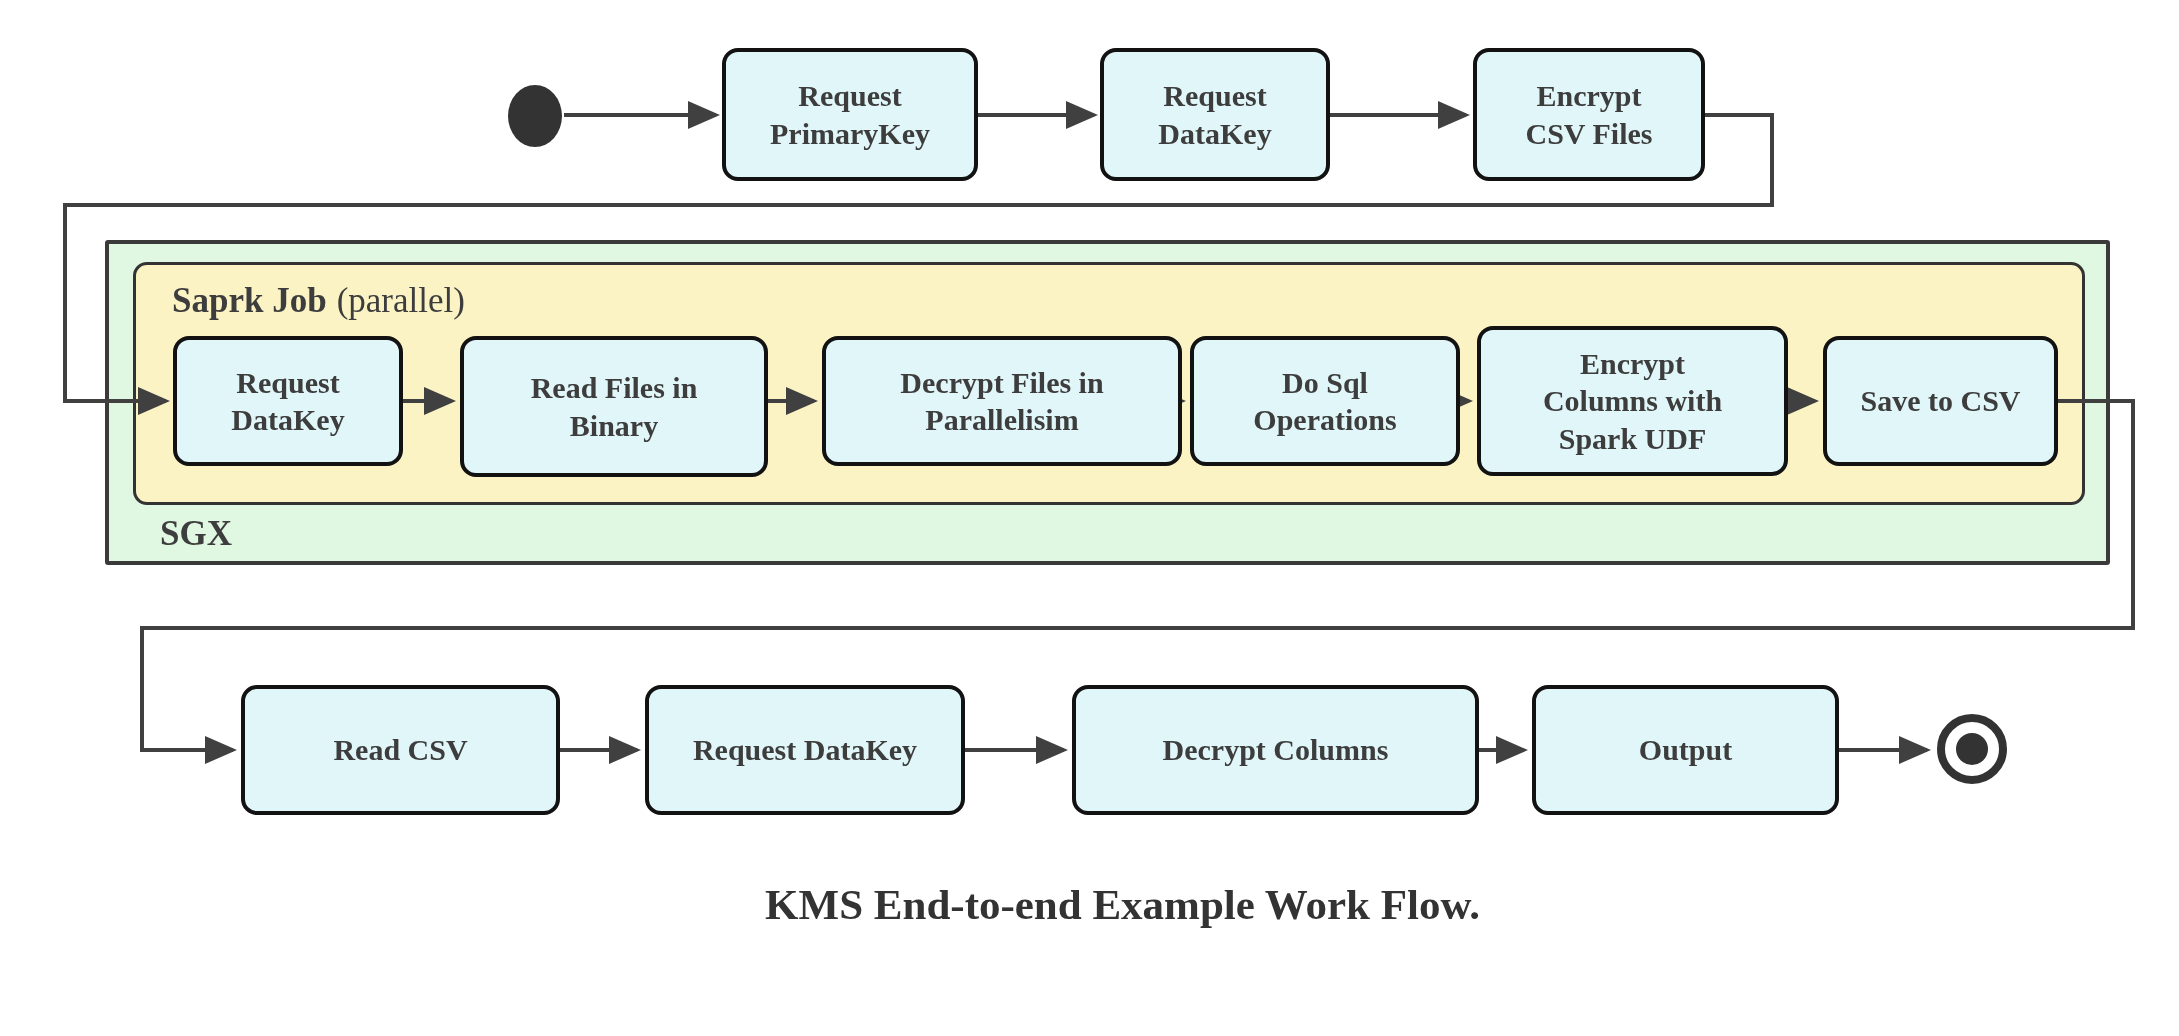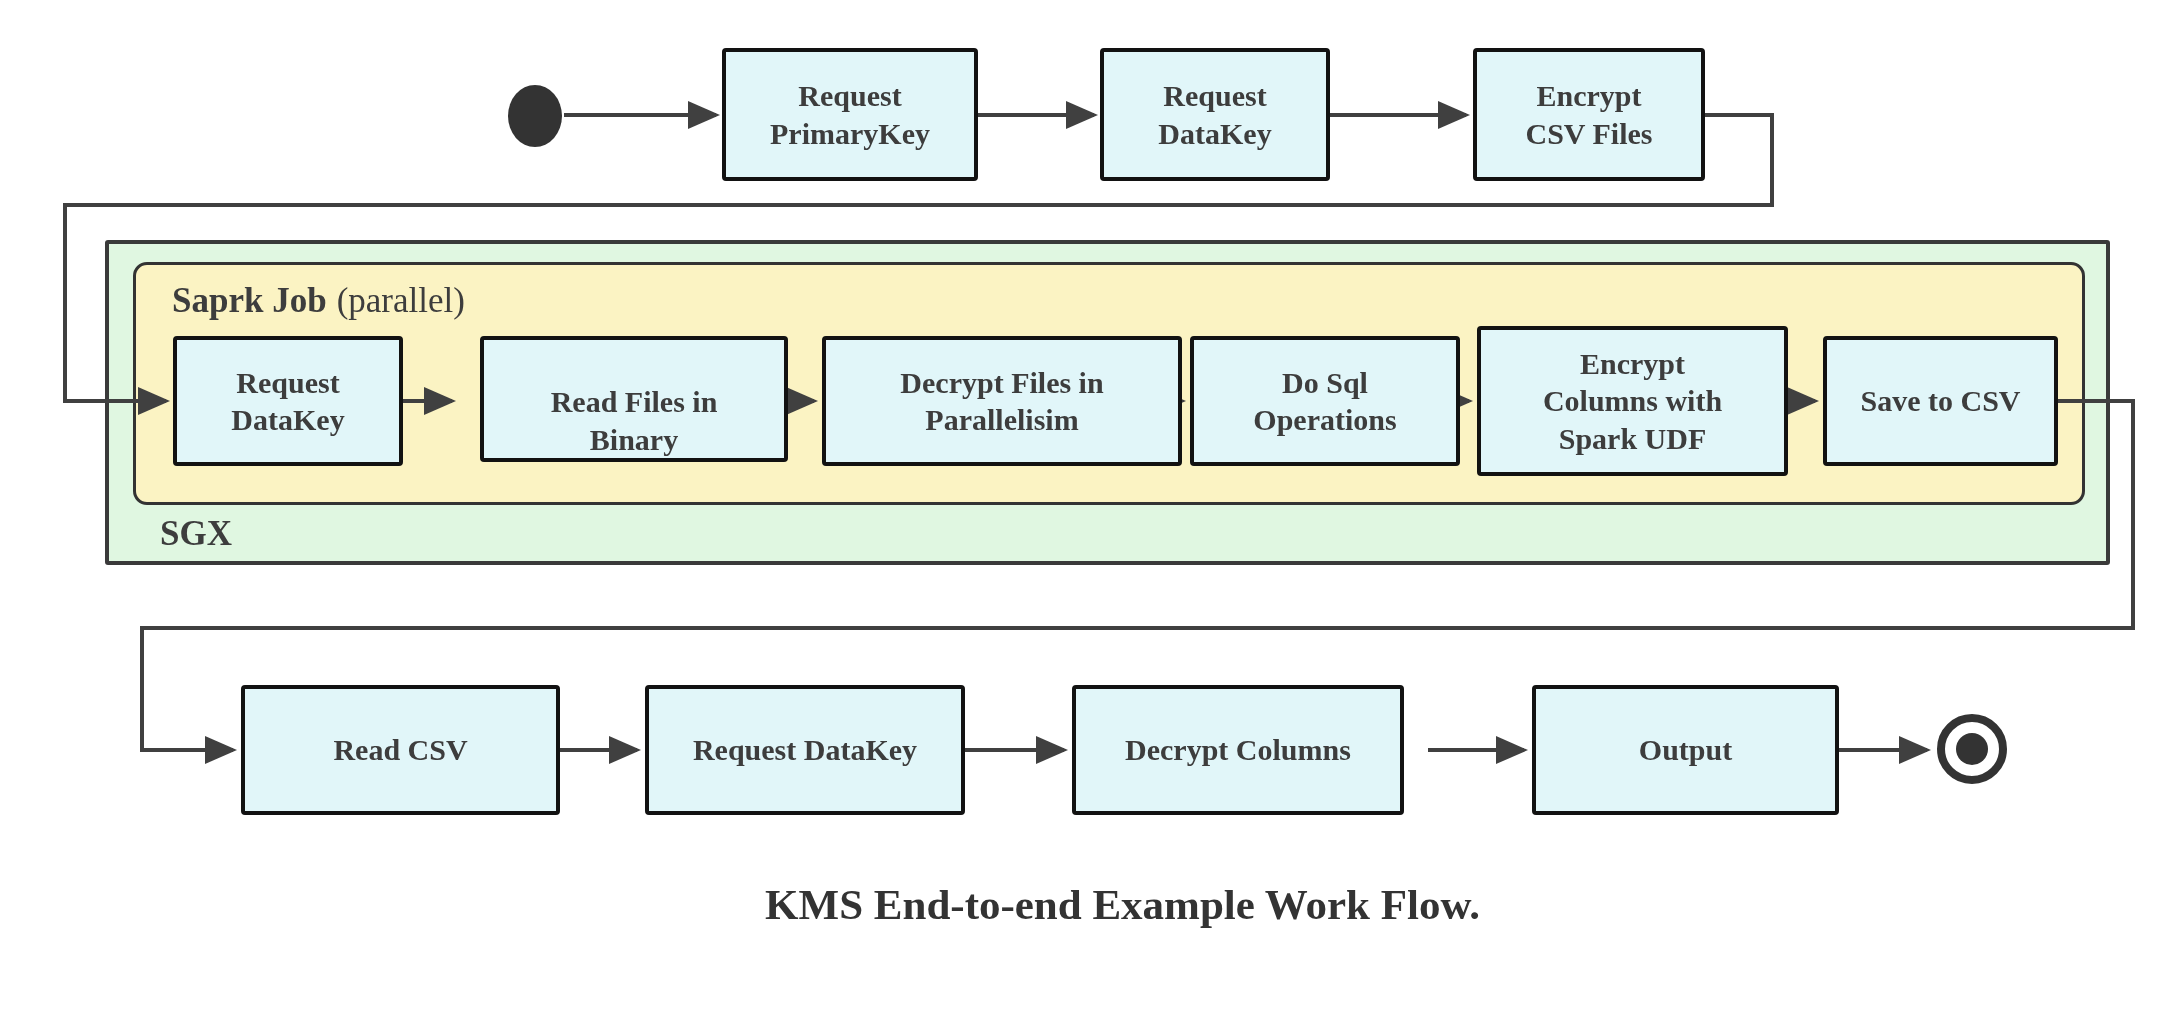--- a/index.html
+++ b/index.html
@@ -42,21 +42,21 @@
   #spark-label{left:172px;top:281px;}
   #spark-label .annotation{font-weight:normal;margin-left:10px;margin-top:28px;}
   #sgx-label{left:160px;top:514px;}
   #edge-layer{position:absolute;left:0;top:0;width:2179px;height:1036px;}
   #edge-layer path{stroke:var(--edge);stroke-width:4;fill:none;}
   #edge-layer .arrowhead{fill:var(--edge);stroke:none;}
   .node{
     position:absolute;box-sizing:border-box;
     background:var(--node-fill);
     border:4px solid var(--node-border);
-    border-radius:4px;
+    border-radius:16px;
     display:flex;align-items:center;justify-content:center;
     text-align:center;
   }
   .node .nlabel{
     white-space:pre-line;
     font-size:30px;font-weight:bold;line-height:1.25;
     color:var(--node-text);
     padding:0 8px;
   }
   #initial-state{
@@ -129,21 +129,21 @@
   </div>
   <div class="node" style="left:1473px;top:48px;width:232px;height:133px;">
     <span class="nlabel">Encrypt
 CSV Files</span>
   </div>
 
   <div class="node" style="left:173px;top:336px;width:230px;height:130px;">
     <span class="nlabel">Request
 DataKey</span>
   </div>
-  <div class="node" style="left:480px;top:336px;width:308px;height:126px;align-items:flex-end;">
+  <div class="node" style="left:460px;top:336px;width:308px;height:141px;">
     <span class="nlabel">Read Files in
 Binary</span>
   </div>
   <div class="node" style="left:822px;top:336px;width:360px;height:130px;">
     <span class="nlabel">Decrypt Files in
 Parallelisim</span>
   </div>
   <div class="node" style="left:1190px;top:336px;width:270px;height:130px;">
     <span class="nlabel">Do Sql
 Operations</span>
@@ -156,21 +156,21 @@
   <div class="node" style="left:1823px;top:336px;width:235px;height:130px;">
     <span class="nlabel">Save to CSV</span>
   </div>
 
   <div class="node" style="left:241px;top:685px;width:319px;height:130px;">
     <span class="nlabel">Read CSV</span>
   </div>
   <div class="node" style="left:645px;top:685px;width:320px;height:130px;">
     <span class="nlabel">Request DataKey</span>
   </div>
-  <div class="node" style="left:1072px;top:685px;width:332px;height:130px;">
+  <div class="node" style="left:1072px;top:685px;width:407px;height:130px;">
     <span class="nlabel">Decrypt Columns</span>
   </div>
   <div class="node" style="left:1532px;top:685px;width:307px;height:130px;">
     <span class="nlabel">Output</span>
   </div>
 
   <div id="caption">KMS End-to-end Example Work Flow.</div>
 
 </div>
 

